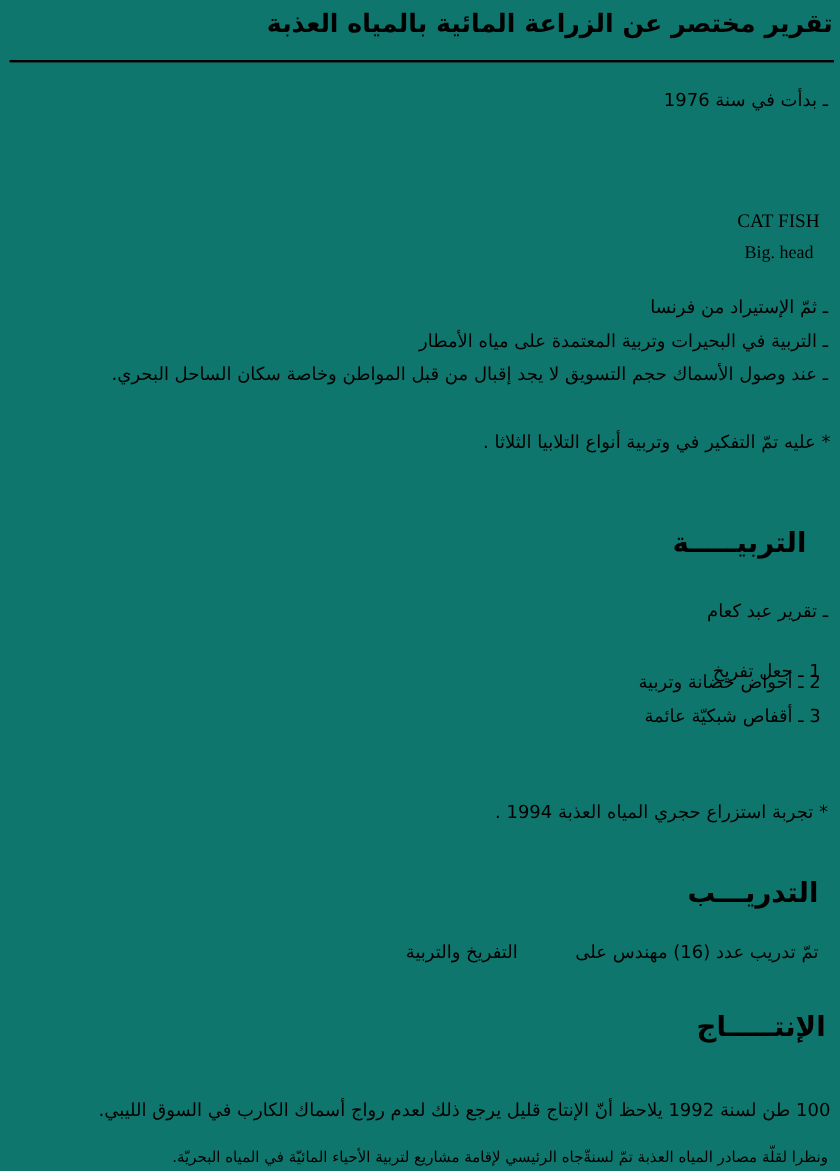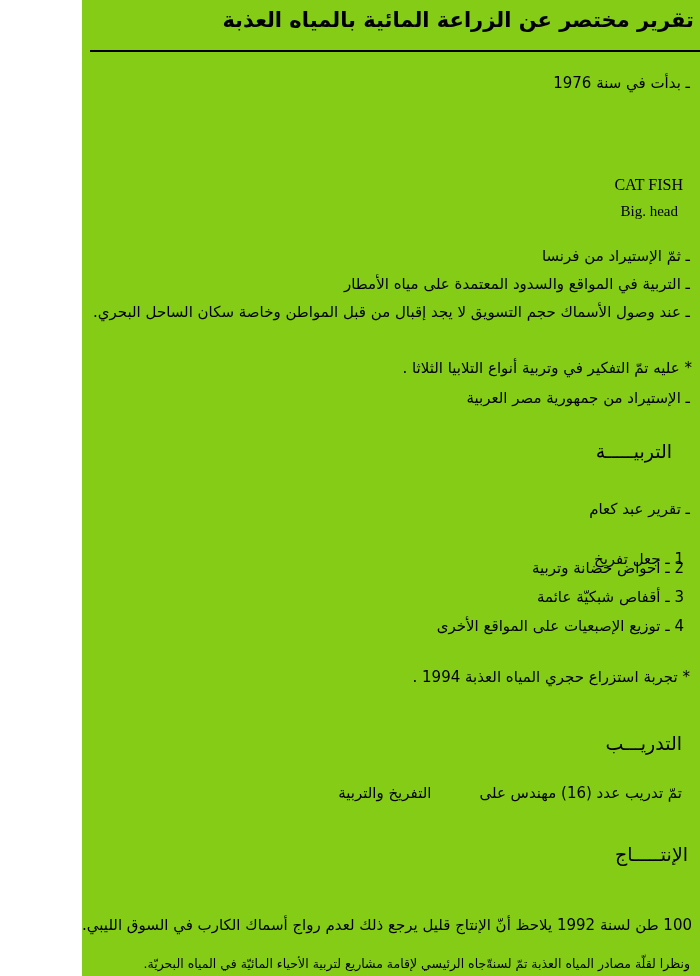--- a/index.html
+++ b/index.html
@@ -1,55 +1,53 @@
 <!DOCTYPE html>
 <html lang="ar" dir="rtl"><head>
 <meta charset="utf-8">
 <style>
   html,body{margin:0;padding:0;background:#ffffff;}
   .page{
-    position:relative;width:618px;height:976px;background:#84cc16;
+    position:relative;width:700px;height:976px;background:#0f766e;
     font-family:"DejaVu Sans",sans-serif;direction:rtl;color:#000;overflow:hidden;
   }
   .t{position:absolute;white-space:nowrap;line-height:1.2;}
   .title{top:8px;right:6px;font-size:21px;font-weight:bold;letter-spacing:-0.5px;}
   .rule{position:absolute;top:50px;left:8px;width:687px;height:2px;background:#000;}
   .body{font-size:15px;}
   .small{font-size:12.5px;}
   .latin{font-family:"Liberation Serif",serif;direction:ltr;font-size:16px;margin-top:14px;}
-  .hdr{font-size:19px;font-weight:normal;margin-left:40px;}
+  .hdr{font-size:23px;font-weight:bold;margin-left:40px;}
   .gap{display:inline-block;width:48px;}
 </style>
 </head>
 <body>
 
 <div class="page">
 
   <div class="t title">تقرير مختصر عن الزراعة المائية بالمياه العذبة</div>
   <div class="rule"></div>
 
   <div class="t body" style="top:74px;right:10px;">ـ بدأت في سنة 1976</div>
 
   <div class="t latin" style="top:161px;right:17px;">CAT FISH</div>
   <div class="t latin" style="top:188px;right:22px;font-size:15px;">Big. head</div>
 
   <div class="t body" style="top:247px;right:10px;text-align:right;">ـ ثمّ الإستيراد من فرنسا</div>
-  <div class="t body" style="top:275px;right:10px;">ـ التربية في المواقع والسدود المعتمدة على مياه الأمطار</div>
+  <div class="t body" style="top:275px;right:10px;">ـ التربية في البحيرات وتربية المعتمدة على مياه الأمطار</div>
   <div class="t body" style="top:303px;right:10px;">ـ عند وصول الأسماك حجم التسويق لا يجد إقبال من قبل المواطن وخاصة سكان الساحل البحري.</div>
 
   <div class="t body" style="top:359px;right:8px;">* عليه تمّ التفكير في وتربية أنواع التلابيا الثلاثا .</div>
-  <div class="t body" style="top:389px;right:10px;">ـ الإستيراد من جمهورية مصر العربية</div>
 
   <div class="t hdr" style="top:440px;right:28px;">التربيـــــة</div>
 
   <div class="t body" style="top:500px;right:10px;">ـ تقرير عبد كعام</div>
   <div class="t body" style="top:550px;right:16px;">1 ـ جعل تفريخ</div>
   <div class="t body" style="top:559px;right:16px;">2 ـ أحواض حضانة وتربية</div>
   <div class="t body" style="top:588px;right:16px;">3 ـ أقفاص شبكيّة عائمة</div>
-  <div class="t body" style="top:617px;right:16px;">4 ـ توزيع الإصبعيات على المواقع الأخرى</div>
 
   <div class="t body" style="top:668px;right:10px;">* تجربة استزراع حجري المياه العذبة 1994 .</div>
 
   <div class="t hdr" style="top:732px;right:18px;">التدريـــب</div>
 
   <div class="t body" style="top:784px;right:18px;text-align:right;">
     <span>تمّ تدريب عدد (16) مهندس على</span><span class="gap"></span><span>التفريخ والتربية</span>
   </div>
 
   <div class="t hdr" style="top:843px;right:12px;">الإنتـــــاج</div>

